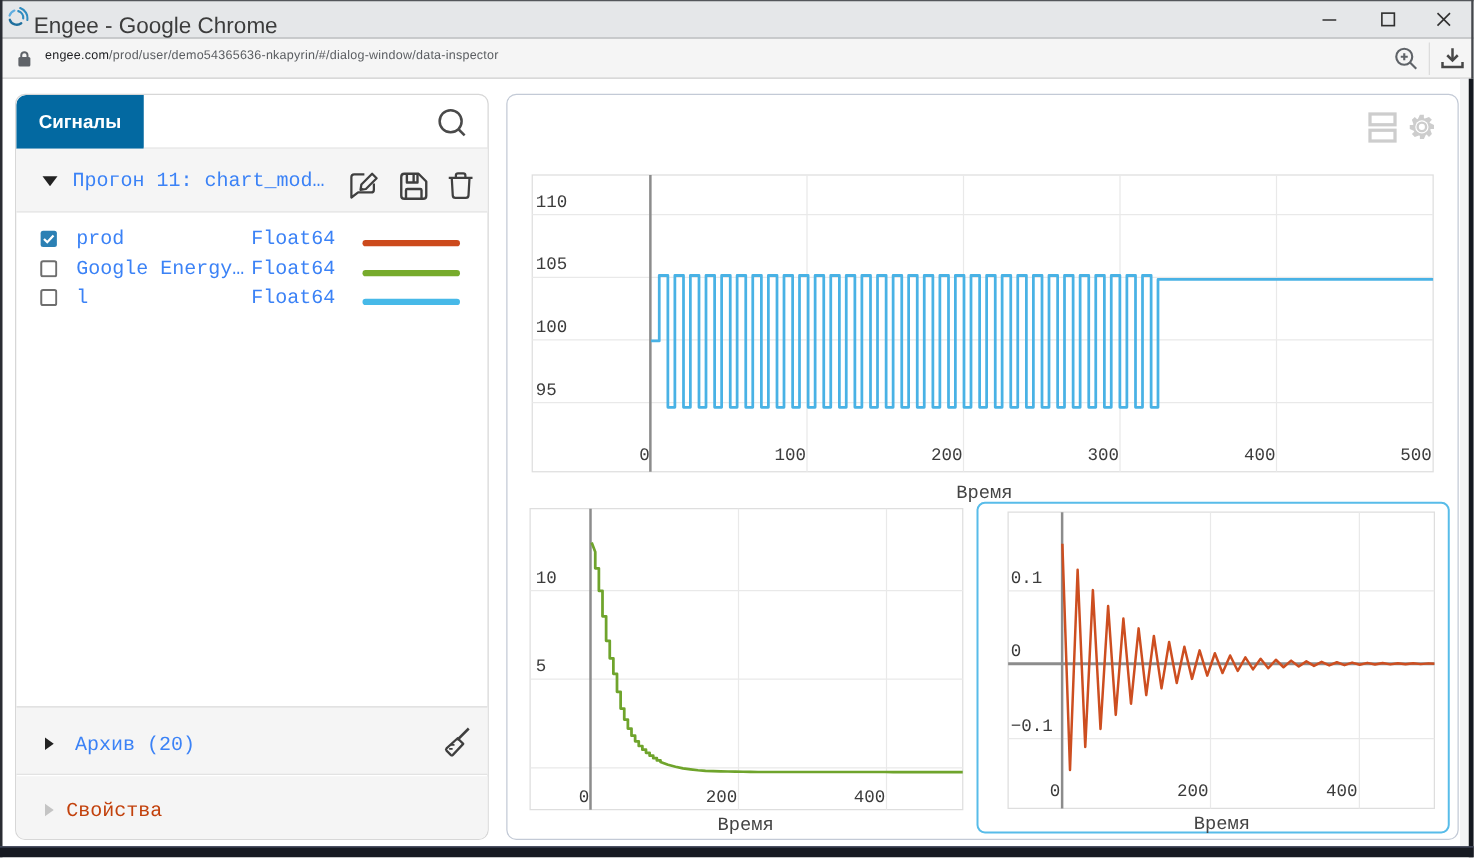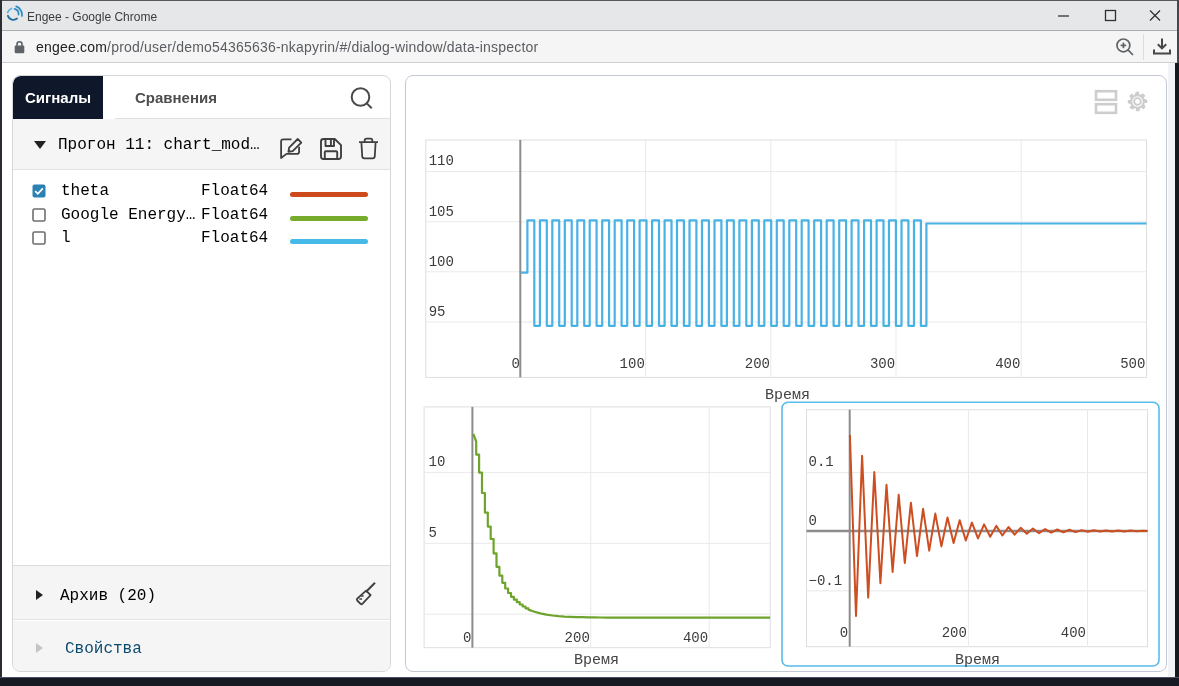--- a/index.html
+++ b/index.html
@@ -1,30 +1,30 @@
 <!DOCTYPE html>
 <html><head><meta charset="utf-8">
 <style>
 * { margin:0; padding:0; box-sizing:border-box; }
 html,body { width:1179px; height:686px; overflow:hidden; }
 body { font-family:"Liberation Sans", sans-serif; position:relative; background:#fff; }
 .abs { position:absolute; }
 #titlebar { left:0; top:0; width:1179px; height:31px; background:#e5e7e9; border-top:1px solid #54575b; border-bottom:1px solid #aaacae; }
-#titletext { left:27px; top:10px; font-size:12px; color:#3c3c3c; }
+#titletext { left:27px; top:10px; font-size:18px; color:#3c3c3c; }
 #toolbar { left:0; top:31px; width:1179px; height:32px; background:#f5f5f5; border-bottom:1px solid #cfcfcf; }
-#url { left:36px; top:39px; font-size:14px; letter-spacing:0.2px; color:#202124; }
+#url { left:36px; top:39px; font-size:10px; letter-spacing:0.2px; color:#202124; }
 #url span { color:#5a5d61; }
 #leftborder { left:0; top:0; width:2px; height:686px; background:#2a2d33; }
 #rightborder { left:1175px; top:63px; width:4px; height:623px; background:#14181f; }
 #rightborder2 { left:1177px; top:0; width:2px; height:63px; background:#44474c; }
 #gapstrip { left:1168px; top:63px; width:7px; height:614px; background:#f2f3f5; }
 #bottombar { left:0; top:677px; width:1179px; height:9px; background:#171a22; border-top:1px solid #4b5166; }
 #lp { left:12px; top:75px; width:379px; height:597px; background:#fff; border:1px solid #d7d7d7; border-radius:8px; overflow:hidden; }
-#lp .mono { font-family:"Liberation Mono", monospace; font-size:16px; color:#000000; }
-#tabact { left:0; top:0; width:90px; height:43px; background:#0f172a; border-top-left-radius:8px; color:#fff; font-size:15px; font-weight:bold; text-align:center; line-height:43px; }
+#lp .mono { font-family:"Liberation Mono", monospace; font-size:16px; color:#3b82f6; }
+#tabact { left:0; top:0; width:102px; height:43px; background:#0369a1; border-top-left-radius:8px; color:#fff; font-size:15px; font-weight:bold; text-align:center; line-height:43px; }
 #tabinact { left:122px; top:0; height:43px; color:#4d4d4d; font-size:15px; font-weight:bold; line-height:43px; }
 #tabline { left:102px; top:42px; width:277px; height:1px; background:#e0e0e0; }
 #runrow { left:0; top:43px; width:379px; height:51px; background:#f5f5f5; border-bottom:1px solid #e3e3e3; }
 #arch { left:0; top:489px; width:379px; height:55px; background:#f5f5f5; border-top:1px solid #dcdcdc; border-bottom:1px solid #e3e3e3; }
 #props { left:0; top:545px; width:379px; height:52px; background:#f5f5f5; }
 #rp { left:405px; top:75px; width:762px; height:597px; background:#fff; border:1px solid #c3cad6; border-radius:8px; }
 svg { display:block; }
 .tri-d { width:0; height:0; border-left:6px solid transparent; border-right:6px solid transparent; border-top:8px solid #222; }
 .tri-r { width:0; height:0; border-top:5.5px solid transparent; border-bottom:5.5px solid transparent; border-left:7.5px solid #222; }
 </style></head>
@@ -57,21 +57,20 @@
 </svg>
 <div class="abs" style="left:1143px;top:34px;width:1px;height:26px;background:#dcdcdc"></div>
 <svg class="abs" style="left:1151px;top:36px" width="22" height="22" viewBox="0 0 22 22" stroke="#474747" stroke-width="2" fill="none">
   <line x1="11" y1="2.5" x2="11" y2="12"></line>
   <path d="M6.8 8.2 L11 12.4 L15.2 8.2"></path>
   <path d="M3 13.5 V17.5 H19 V13.5"></path>
 </svg>
 
 <div id="lp" class="abs">
   <div id="tabact" class="abs">Сигналы</div>
-  <div id="tabinact" class="abs">Сравнения</div>
   <div id="tabline" class="abs"></div>
   <svg class="abs" style="left:336px;top:10px" width="28" height="27" viewBox="0 0 28 27" stroke="#4a4a4a" stroke-width="2" fill="none">
     <circle cx="11.5" cy="11" r="8.8"></circle>
       <line x1="17.8" y1="17.4" x2="22.7" y2="22.3"></line>
   </svg>
   <div id="runrow" class="abs"></div>
   <div class="abs tri-d" style="left:21px;top:65px"></div>
   <div class="abs mono" style="left:45px;top:60px">Прогон 11: chart_mod…</div>
   <svg class="abs" style="left:266px;top:61px" width="25" height="23" viewBox="0 0 25 23" stroke="#3f3f3f" stroke-width="1.8" fill="none" stroke-linejoin="round">
     <path d="M12.5 2.4 H4.3 Q2.1 2.4 2.1 4.6 V21 L7.5 16.9 H17.9 Q20.1 16.9 20.1 14.7 V9.8"></path>
@@ -98,40 +97,40 @@
   <div class="abs" style="left:19px;top:131.5px">
       <svg width="14" height="14" viewBox="0 0 14 14">
         <rect x="1" y="1" width="12" height="12" rx="1.5" fill="#fff" stroke="#6e6e6e" stroke-width="1.6"></rect>
       </svg>
     </div>
   <div class="abs" style="left:19px;top:155px">
       <svg width="14" height="14" viewBox="0 0 14 14">
         <rect x="1" y="1" width="12" height="12" rx="1.5" fill="#fff" stroke="#6e6e6e" stroke-width="1.6"></rect>
       </svg>
     </div>
-  <div class="abs mono" style="left:48px;top:106px">theta</div>
+  <div class="abs mono" style="left:48px;top:106px">prod</div>
   <div class="abs mono" style="left:48px;top:129.5px">Google Energy…</div>
   <div class="abs mono" style="left:48px;top:153px">l</div>
   <div class="abs mono" style="left:188px;top:106px">Float64</div>
   <div class="abs mono" style="left:188px;top:129.5px">Float64</div>
   <div class="abs mono" style="left:188px;top:153px">Float64</div>
   <div class="abs" style="left:277px;top:116px;width:78px;height:5px;border-radius:2.5px;background:#cc4a1c"></div>
   <div class="abs" style="left:277px;top:139.5px;width:78px;height:5px;border-radius:2.5px;background:#77ab2c"></div>
   <div class="abs" style="left:277px;top:163px;width:78px;height:5px;border-radius:2.5px;background:#47b9e8"></div>
   <div id="arch" class="abs"></div>
   <div class="abs tri-r" style="left:23px;top:514px"></div>
   <div class="abs mono" style="left:47px;top:511px">Архив (20)</div>
   <svg class="abs" style="left:336px;top:505px" width="28" height="28" viewBox="0 0 28 28" fill="none" stroke="#3f3f3f">
     <line x1="26" y1="1.8" x2="16.8" y2="11" stroke-width="2"></line>
     <path d="M17.1 9.6 L21.6 14.1 L13.3 22.9 Q12.5 23.7 11.6 22.9 L8.2 19.5 Q7.4 18.6 8.2 17.7 Z" stroke-width="1.8" stroke-linejoin="round"></path>
     <path d="M11.8 14.9 H14.6 M10.3 18.1 H13.1" stroke-width="1.5"></path>
   </svg>
   <div id="props" class="abs"></div>
   <div class="abs tri-r" style="left:23px;top:567px;border-left-color:#c4c4c4"></div>
-  <div class="abs mono" style="left:52px;top:564px;color:#0c4a6e">Свойства</div>
+  <div class="abs mono" style="left:40px;top:564px;color:#c2410c">Свойства</div>
 </div>
 
 <div id="rp" class="abs"></div>
 <div class="abs" style="left:405px;top:72px">
 <svg width="762" height="597" viewBox="0 0 762 597" font-family="'Liberation Mono', monospace">
 <rect x="20.8" y="68" width="720.7" height="237.4" fill="#fff" stroke="#dedede"></rect>
 <line x1="20.8" y1="99.6" x2="741.5" y2="99.6" stroke="#e9e9e9" stroke-width="1"></line>
 <line x1="20.8" y1="149.8" x2="741.5" y2="149.8" stroke="#e9e9e9" stroke-width="1"></line>
 <line x1="20.8" y1="199.8" x2="741.5" y2="199.8" stroke="#e9e9e9" stroke-width="1"></line>
 <line x1="20.8" y1="250.1" x2="741.5" y2="250.1" stroke="#e9e9e9" stroke-width="1"></line>

